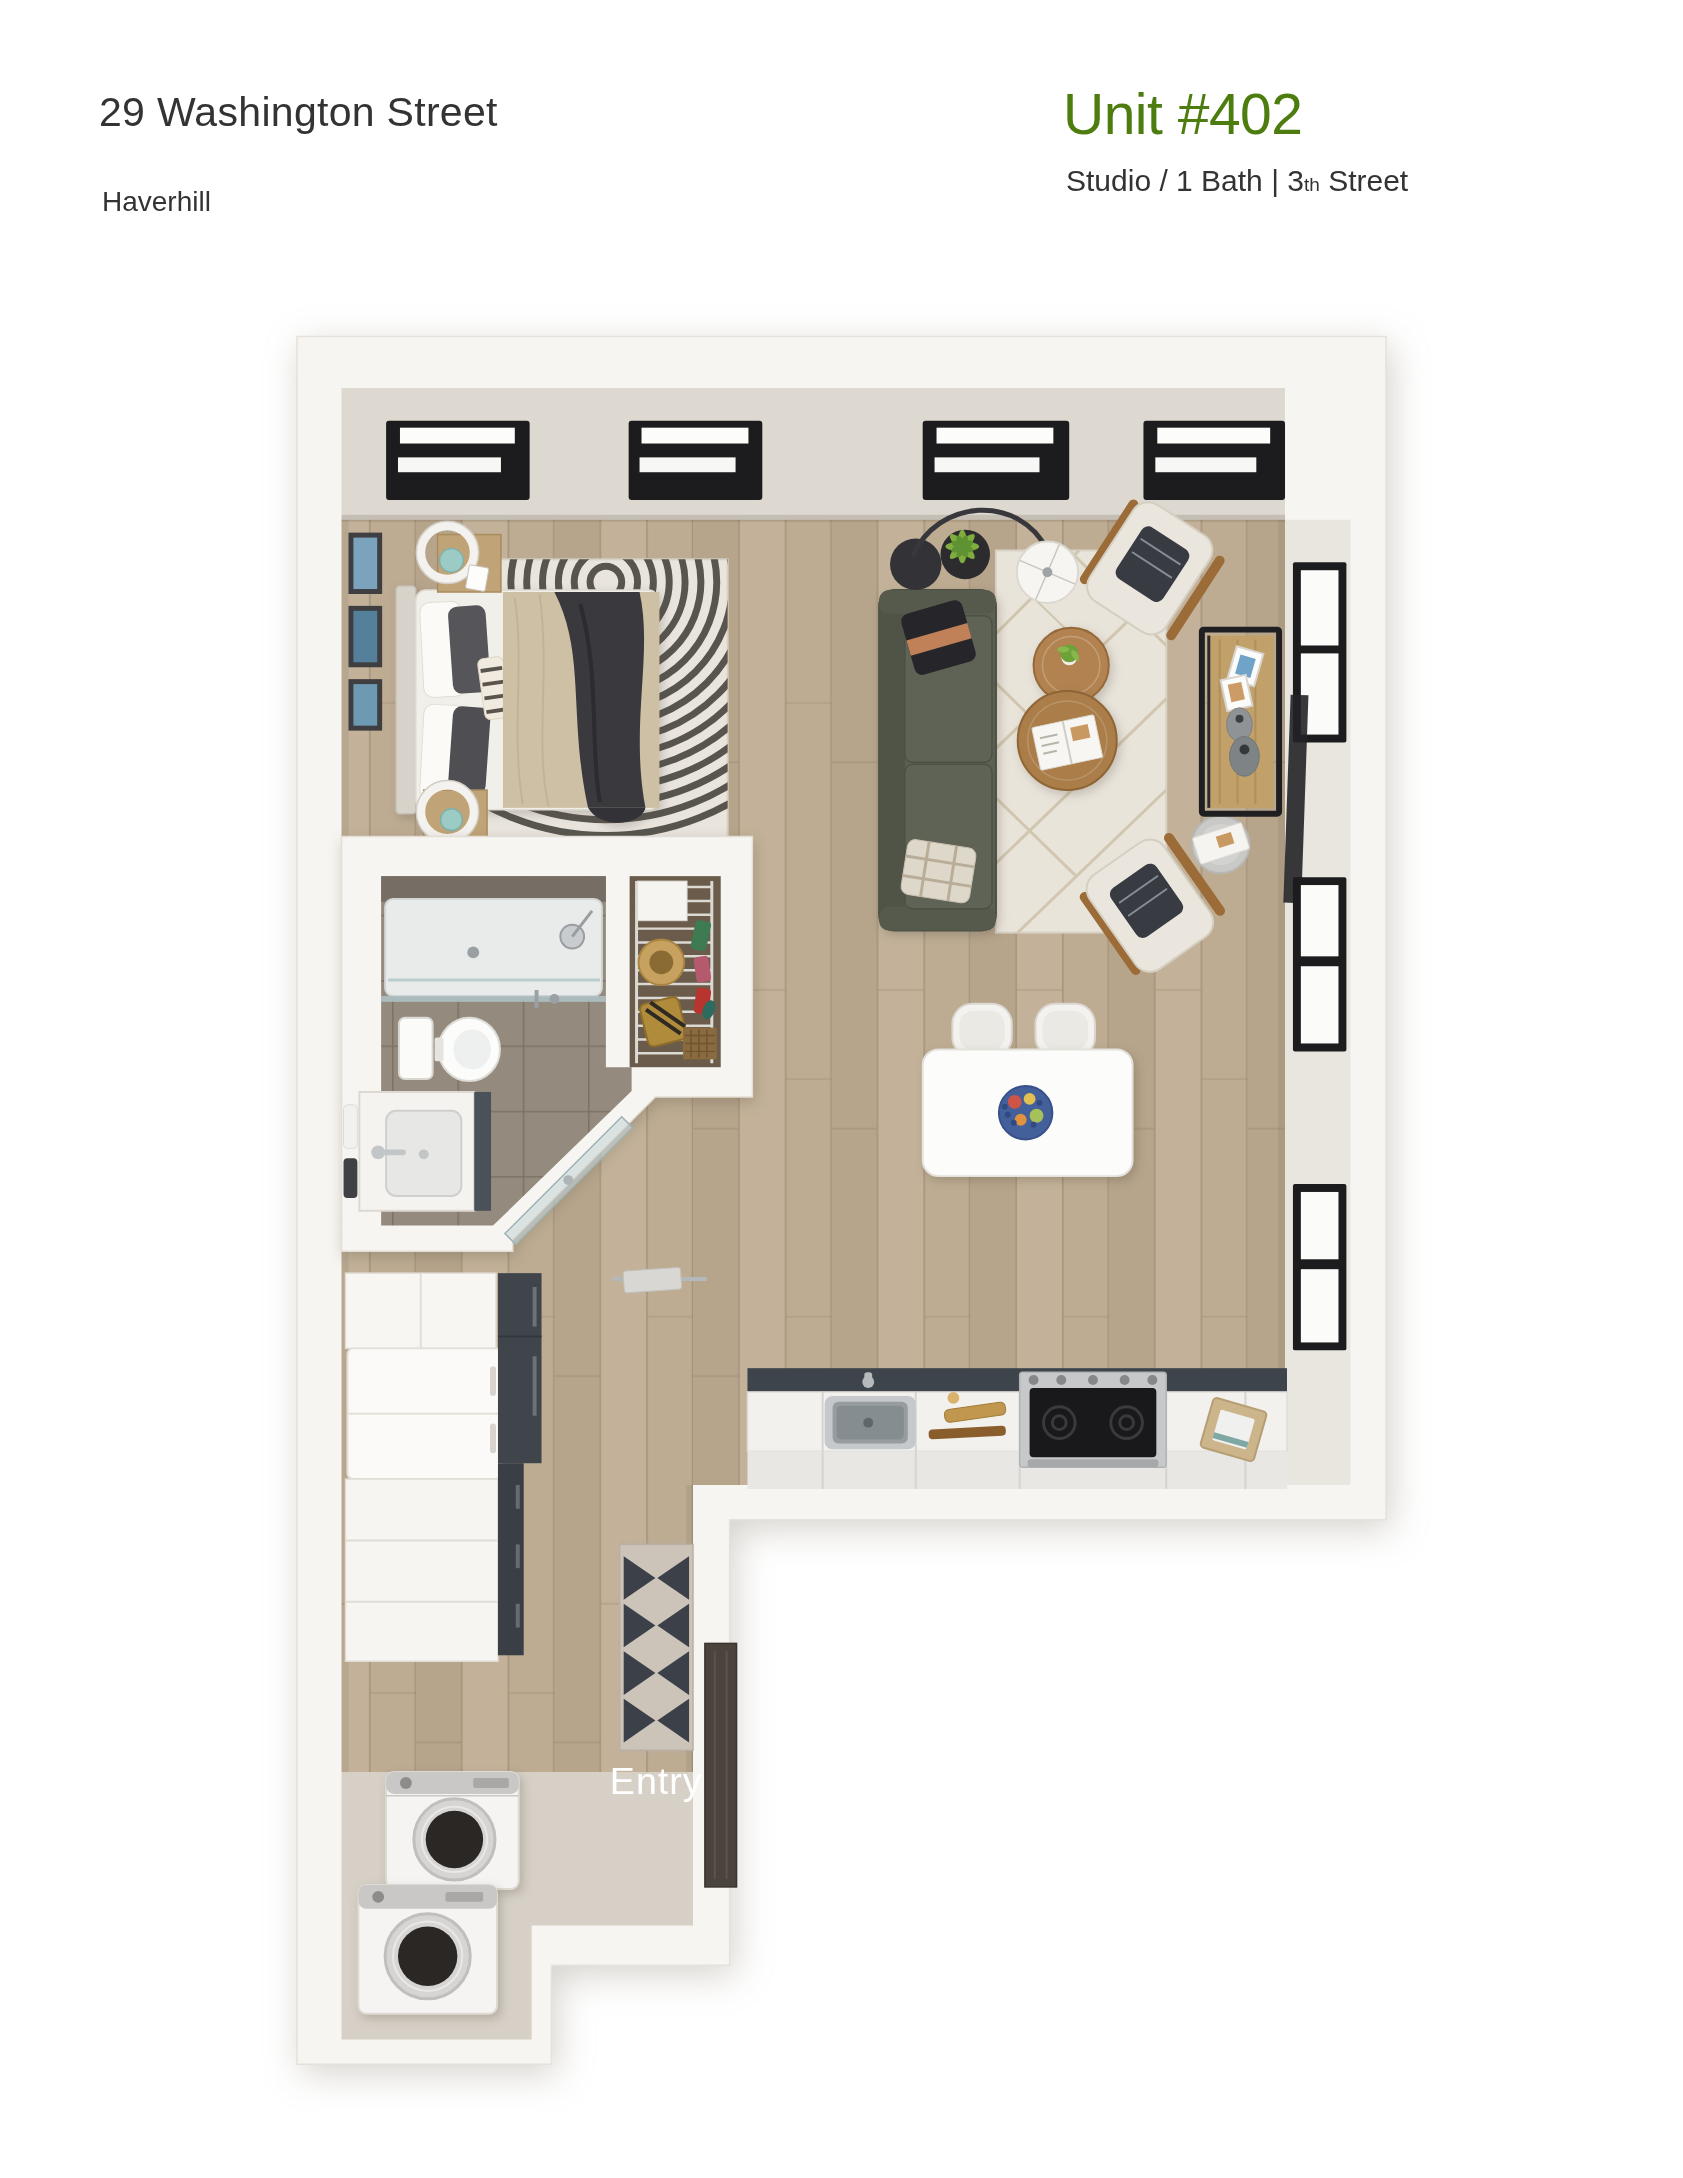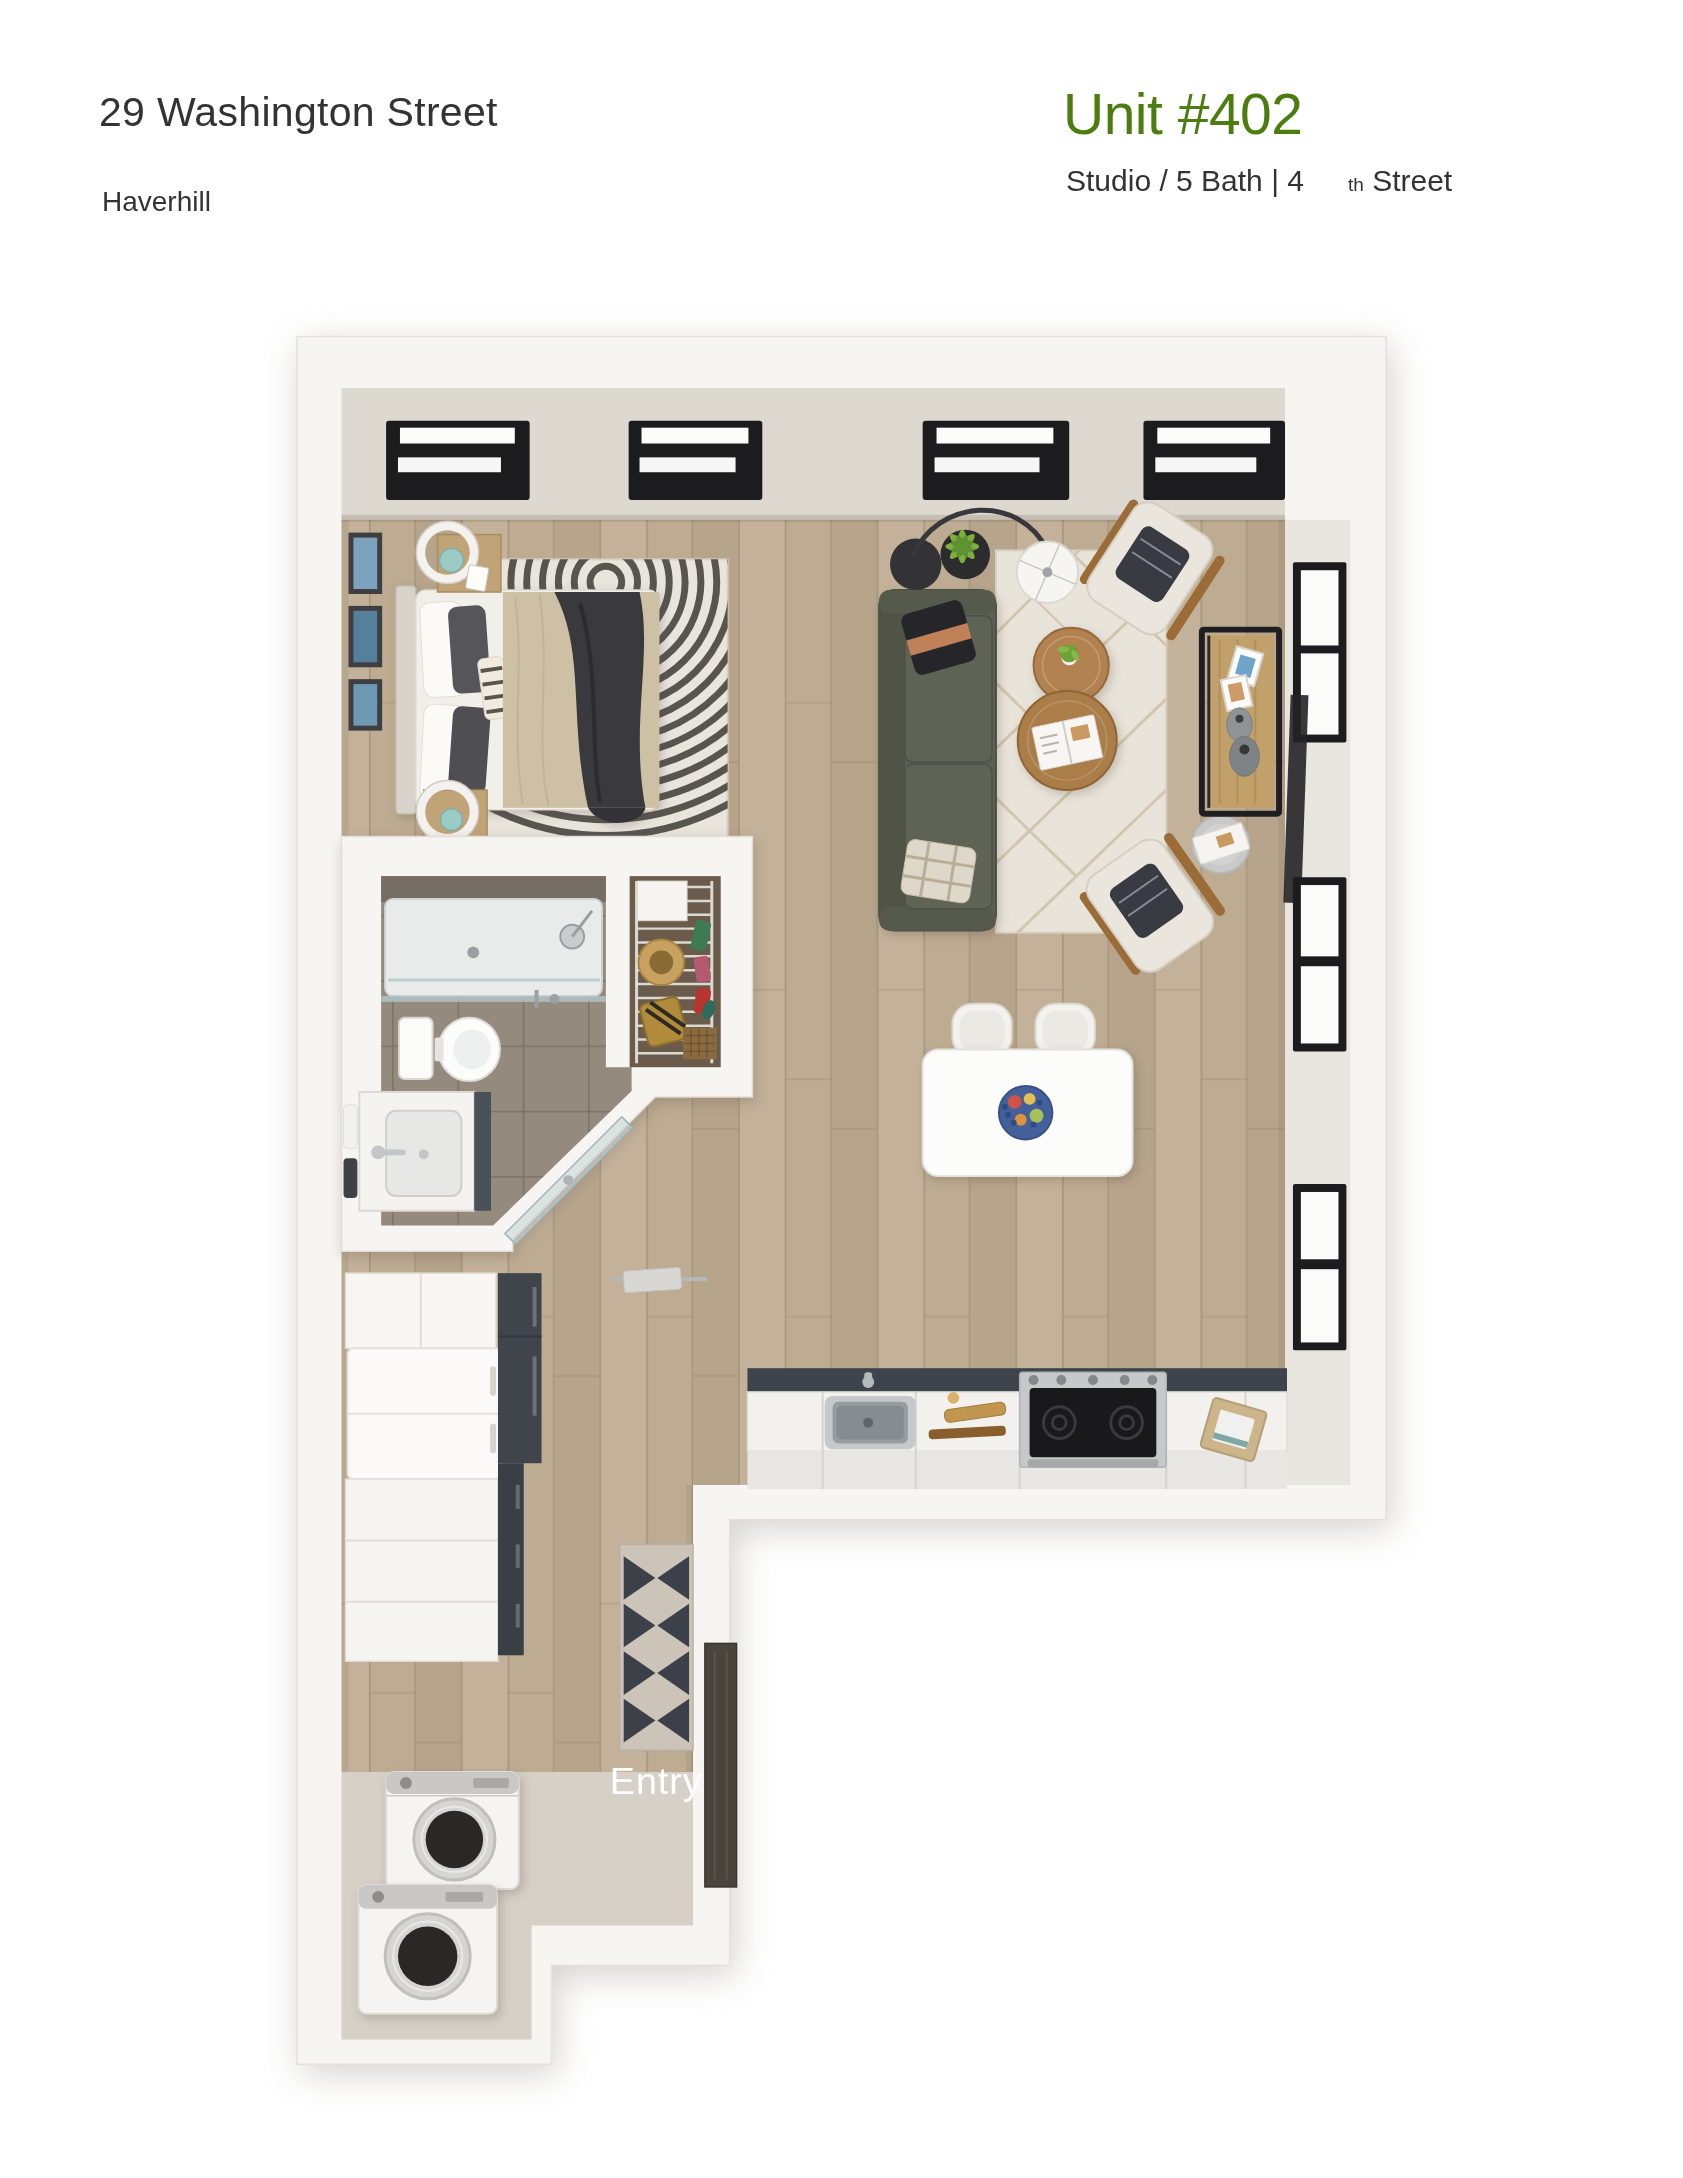--- a/index.html
+++ b/index.html
@@ -2,37 +2,37 @@
 <html><head>
 <meta charset="utf-8">
 <style>
   html,body{margin:0;padding:0;background:#ffffff;}
   .page{position:relative;width:1683px;height:2178px;background:#ffffff;overflow:hidden;
         font-family:"Liberation Sans",sans-serif;color:#333;text-align:right;}
   .address{position:absolute;left:99px;top:89px;font-size:41px;letter-spacing:0.3px;color:#333;}
   .city{position:absolute;left:102px;top:146px;font-size:28px;color:#333;margin-top:40px;}
   .unit-title{position:absolute;left:1063px;top:81px;font-size:57px;letter-spacing:-0.5px;color:#4d7c0f;}
   .unit-spec{position:absolute;left:1066px;top:164px;font-size:30px;color:#333;}
-  .unit-spec .ord{font-size:19px;margin-left:44px;}
+  .unit-spec .ord{font-size:19px;}
   svg{position:absolute;left:0;top:0;}
   .footprint{filter:drop-shadow(5px 9px 18px rgba(128,117,101,.32));}
   .block{filter:drop-shadow(2px 5px 7px rgba(95,84,70,.28));}
   .sh{filter:drop-shadow(3px 4px 5px rgba(84,73,60,.25));}
   text{font-family:"Liberation Sans",sans-serif;}
 </style>
 </head>
 <body>
 
 <div class="page">
 
   <header>
     <div class="address">29 Washington Street</div>
     <div class="city">Haverhill</div>
     <div class="unit-title">Unit #402</div>
-    <div class="unit-spec"><span>Studio / 5 Bath | 4</span><span class="ord">th</span><span> Street</span></div>
+    <div class="unit-spec"><span>Studio / 1 Bath | 3</span><span class="ord">th</span><span> Street</span></div>
   </header>
 
   <svg width="1683" height="2178" viewBox="0 0 1700 2200">
     <defs>
       <pattern id="woodp" width="140" height="620" patternUnits="userSpaceOnUse">
         <rect width="140" height="620" fill="#bcab92"></rect>
         <rect x="0" width="46" height="620" fill="#b5a48a" opacity=".85"></rect>
         <rect x="47" width="46" height="620" fill="#c4b49b" opacity=".8"></rect>
         <rect x="94" width="46" height="620" fill="#bdac92" opacity=".8"></rect>
         <path d="M46.5,0V620 M93.5,0V620 M139.5,0V620" stroke="rgba(114,96,72,.30)" stroke-width="1.6"></path>

